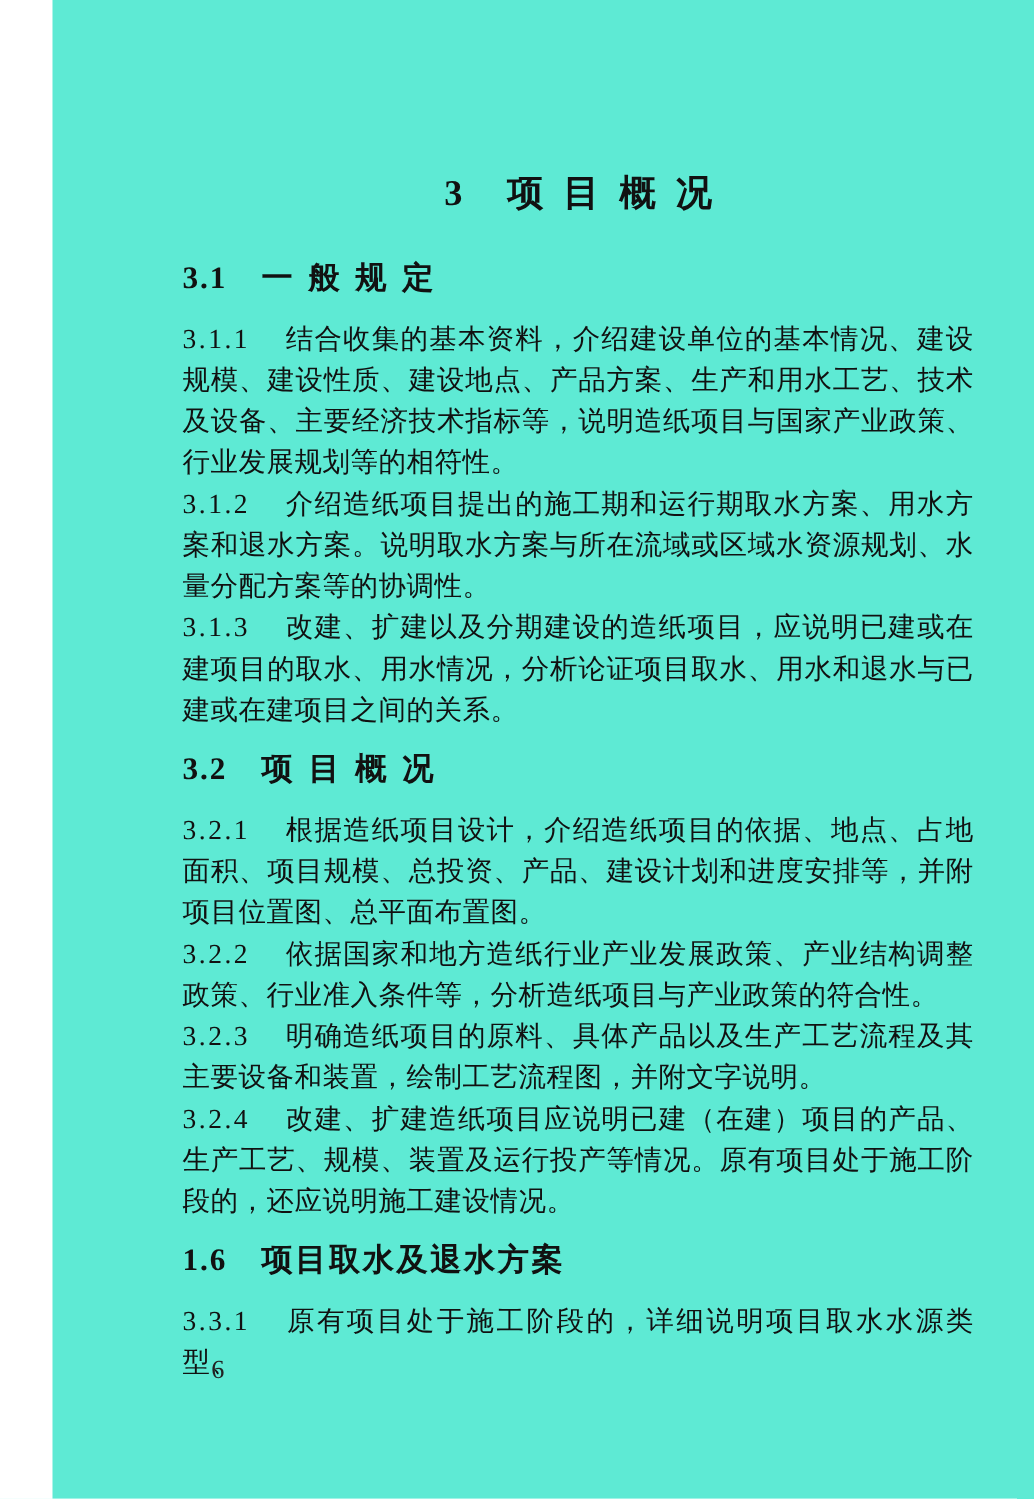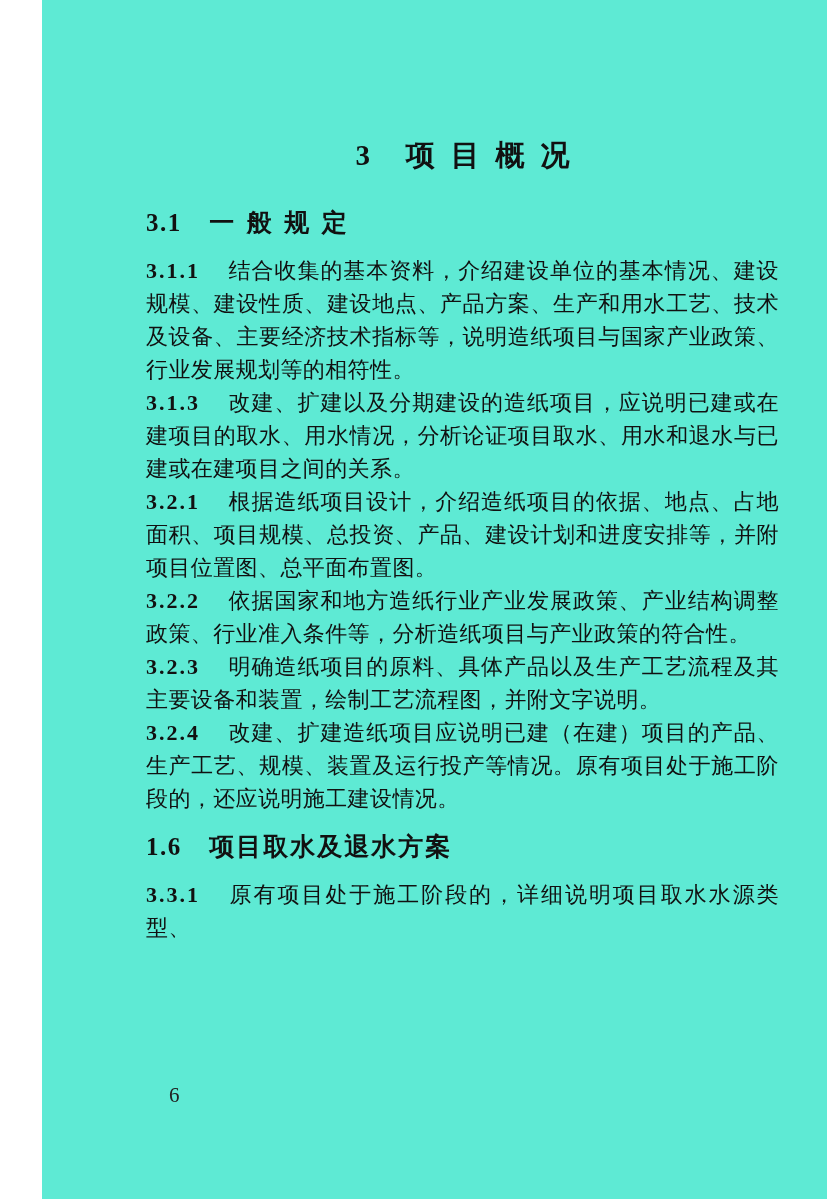--- a/index.html
+++ b/index.html
@@ -69,21 +69,21 @@
     margin: 0;
     font-size: 22px;
     line-height: 33px;
     text-align: justify;
     text-justify: inter-ideograph;
     letter-spacing: 0.4px;
   }
   .clause-num {
     display: inline-block;
     width: 82px;
-    font-weight: bold;
+    font-weight: normal;
     letter-spacing: 2px;
     font-family: "Liberation Serif", "DejaVu Serif", serif;
   }
   .page-number {
     position: absolute;
     left: 127px;
     top: 1082px;
     font-size: 21px;
     line-height: 26px;
     color: #222222;
@@ -102,23 +102,30 @@
 
     <h2 class="section-heading">
       <span class="h-num">3.1</span>
       <span class="h-text">一般规定</span>
     </h2>
 
     <p class="clause">
       <span class="clause-num">3.1.1</span><span class="clause-text">结合收集的基本资料，介绍建设单位的基本情况、建设规模、建设性质、建设地点、产品方案、生产和用水工艺、技术及设备、主要经济技术指标等，说明造纸项目与国家产业政策、行业发展规划等的相符性。</span>
     </p>
     <p class="clause">
+      <span class="clause-num">3.1.2</span><span class="clause-text">介绍造纸项目提出的施工期和运行期取水方案、用水方案和退水方案。说明取水方案与所在流域或区域水资源规划、水量分配方案等的协调性。</span>
+    </p>
+    <p class="clause">
       <span class="clause-num">3.1.3</span><span class="clause-text">改建、扩建以及分期建设的造纸项目，应说明已建或在建项目的取水、用水情况，分析论证项目取水、用水和退水与已建或在建项目之间的关系。</span>
     </p>
 
+    <h2 class="section-heading">
+      <span class="h-num">3.2</span>
+      <span class="h-text">项目概况</span>
+    </h2>
 
     <p class="clause">
       <span class="clause-num">3.2.1</span><span class="clause-text">根据造纸项目设计，介绍造纸项目的依据、地点、占地面积、项目规模、总投资、产品、建设计划和进度安排等，并附项目位置图、总平面布置图。</span>
     </p>
     <p class="clause">
       <span class="clause-num">3.2.2</span><span class="clause-text">依据国家和地方造纸行业产业发展政策、产业结构调整政策、行业准入条件等，分析造纸项目与产业政策的符合性。</span>
     </p>
     <p class="clause">
       <span class="clause-num">3.2.3</span><span class="clause-text">明确造纸项目的原料、具体产品以及生产工艺流程及其主要设备和装置，绘制工艺流程图，并附文字说明。</span>
     </p>

